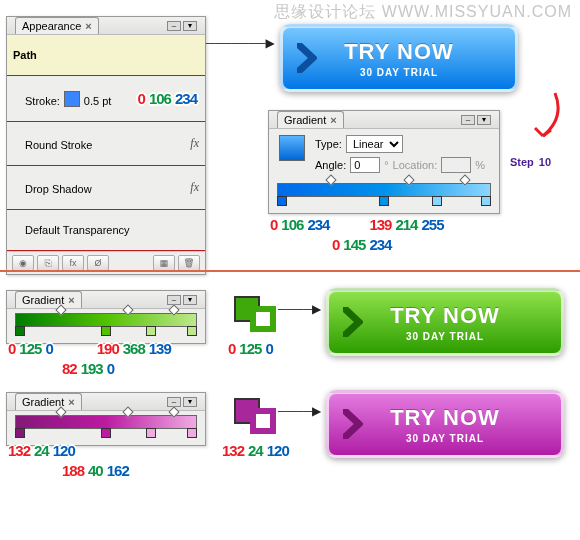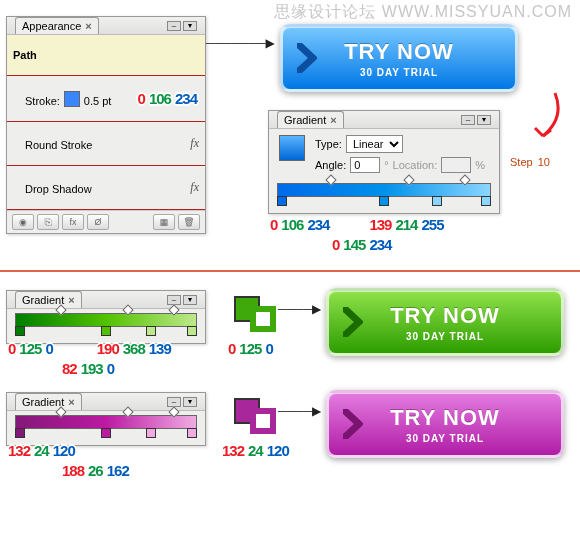--- a/index.html
+++ b/index.html
@@ -17,21 +17,21 @@
 .color-strip{display:flex;gap:0}
 .rgb{font-weight:900;font-family:Arial Black,Arial,sans-serif;font-size:15px;padding:0 2px;text-shadow:-1px -1px 0 #fff,1px -1px 0 #fff,-1px 1px 0 #fff,1px 1px 0 #fff,-2px 0 0 #fff,2px 0 0 #fff,0 -2px 0 #fff,0 2px 0 #fff;letter-spacing:-1px}
 .r{color:#ed1c24}.g{color:#0b9444}.b{color:#005dbb}
 .try-btn{position:absolute;width:238px;height:68px;border-radius:10px;display:flex;flex-direction:column;align-items:center;justify-content:center;border:3px solid rgba(255,255,255,.7);box-shadow:0 2px 6px rgba(0,0,0,.35),inset 0 1px 0 rgba(255,255,255,.6)}
 .try-title{font-family:Arial Black,Arial,sans-serif;font-weight:900;font-size:22px;color:#fff;letter-spacing:1px;text-shadow:0 -1px 0 rgba(0,0,0,.3)}
 .try-sub{font-size:10px;font-weight:bold;color:#fff;letter-spacing:1px;margin-top:2px}
 .chev{position:absolute;left:14px;top:50%;transform:translateY(-50%);width:20px;height:30px}
 .btn-blue{background:linear-gradient(#78c8ff,#0077e6)}
 .btn-green{background:linear-gradient(#8fe24a,#2d9d00)}
 .btn-pink{background:linear-gradient(#e47be0,#b01da6)}
-.step{position:absolute;font-family:Arial Black,Arial,sans-serif;font-weight:400;font-size:18px;color:#c2410c;text-shadow:-1px -1px 0 #fff,1px 1px 0 #fff,-1px 1px 0 #fff,1px -1px 0 #fff}
+.step{position:absolute;font-family:Arial Black,Arial,sans-serif;font-weight:700;font-size:18px;color:#4c1d95;text-shadow:-1px -1px 0 #fff,1px 1px 0 #fff,-1px 1px 0 #fff,1px -1px 0 #fff}
 .divider{position:absolute;left:0;width:580px;height:2px;background:linear-gradient(#d64,#d64)}
 .grad-bar{height:14px;margin:4px 8px;border:1px solid #666;position:relative}
 .stop{position:absolute;width:10px;height:10px;border:1px solid #333;bottom:-10px;transform:translateX(-50%)}
 .midp{position:absolute;width:8px;height:8px;background:#fff;border:1px solid #666;top:-8px;transform:translateX(-50%) rotate(45deg)}
 .input{border:1px solid #888;background:#fff;padding:1px 3px;width:48px;height:16px}
 .sel{border:1px solid #888;background:#fff;height:18px;padding:0 2px}
 .foot{display:flex;gap:3px;padding:3px 5px;border-top:1px solid #ccc}
 .ficon{width:22px;height:16px;border:1px solid #aaa;background:linear-gradient(#fff,#ddd);border-radius:2px;font-size:9px;text-align:center;line-height:14px;color:#666}
 .arrow{position:absolute;font-size:12px;color:#222}
 .watermark{position:absolute;top:2px;right:8px;font-size:16px;color:#c7c7c7;letter-spacing:1px}
@@ -68,20 +68,23 @@
   </span>
  </div>
  <div class="panel-row indent">
       <span>Round Stroke</span>
       <span class="fx">fx</span>
     </div>
  <div class="panel-row indent">
       <span>Drop Shadow</span>
       <span class="fx">fx</span>
     </div>
+ <div class="panel-row indent">
+      <span>Default Transparency</span>
+    </div>
  <div class="foot">
   <div class="ficon">◉</div>
   <div class="ficon">⎘</div>
   <div class="ficon">fx</div>
   <div class="ficon">Ø</div>
   <div class="ficon" style="margin-left:auto">▦</div>
   <div class="ficon">🗑</div>
  </div>
 </div>
 
@@ -243,21 +246,21 @@
 </div>
 <div style="position:absolute;left:6px;top:442px;display:flex;gap:30px">
  <span class="color-strip">
       <span class="rgb r">132</span>
       <span class="rgb g">24</span>
       <span class="rgb b">120</span>
     </span>
 </div>
 <div style="position:absolute;left:60px;top:462px" class="color-strip">
     <span class="rgb r">188</span>
-    <span class="rgb g">26</span>
+    <span class="rgb g">40</span>
     <span class="rgb b">162</span>
   </div>
 
 <div class="swatch-pair" style="left:234px;top:398px">
  <div class="sp" style="background:#a8279a"></div>
  <div class="sp" style="background:#fff;border:6px solid #a8279a;margin-left:-10px;margin-top:10px"></div>
 </div>
 <div style="position:absolute;left:220px;top:442px" class="color-strip">
     <span class="rgb r">132</span>
     <span class="rgb g">24</span>

